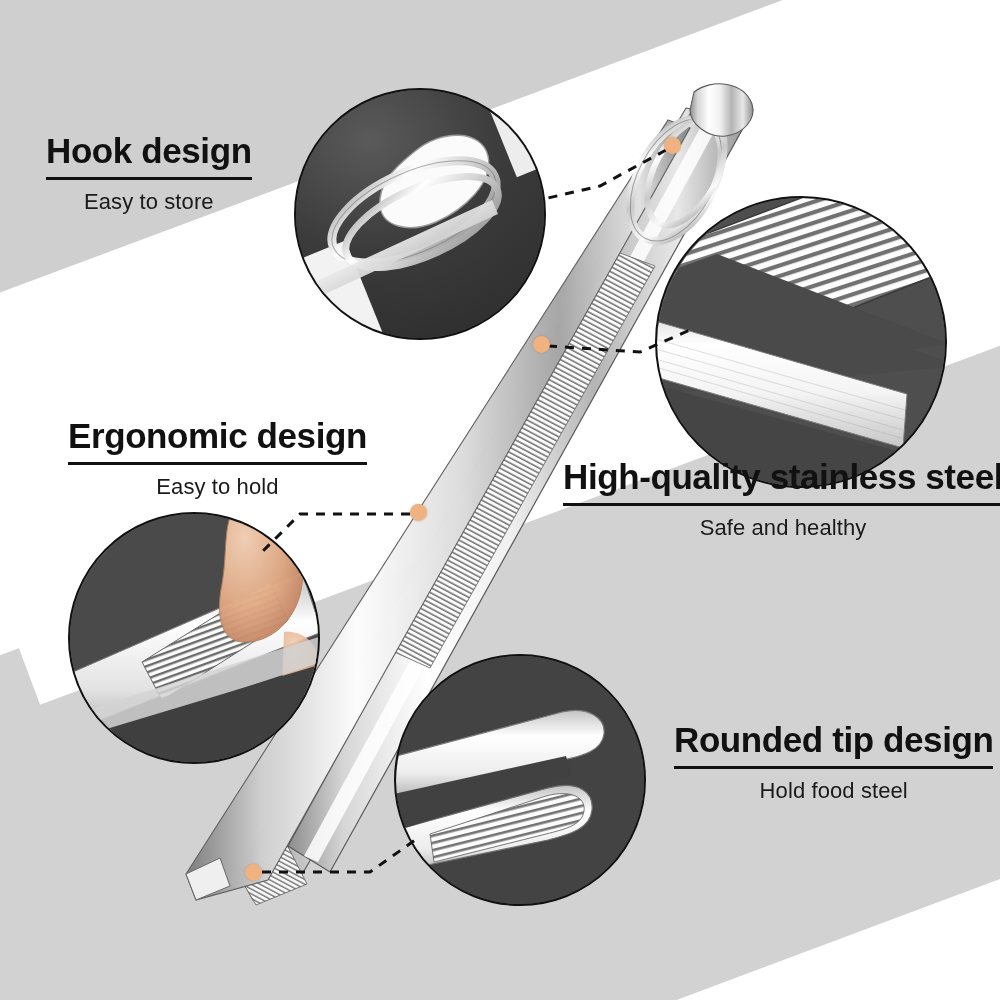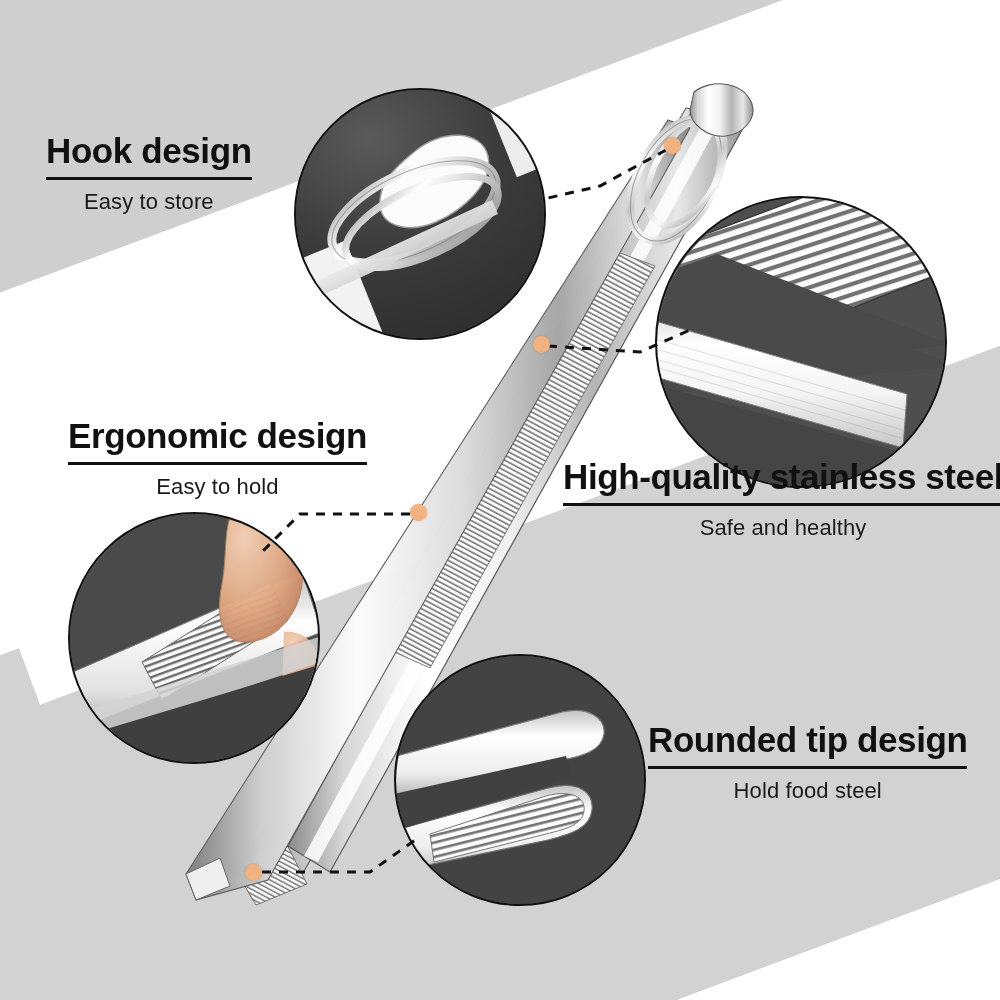--- a/index.html
+++ b/index.html
@@ -48,21 +48,21 @@
   }
   .label-sub {
     font-size:22px; font-weight:400; color:#1a1a1a;
     text-align:center; margin-top:9px; white-space:nowrap;
     letter-spacing:0.1px;
   }
 
   #lbl-hook      { left:46px;  top:133px; }
   #lbl-ergo      { left:68px;  top:418px; }
   #lbl-steel     { left:563px; top:459px; }
-  #lbl-tip       { left:648px; top:722px; }
+  #lbl-tip       { left:674px; top:722px; }
 
   
   .callout {
     position:absolute; border-radius:50%;
     border:2px solid #111111; overflow:hidden;
     background:#4a4a4a;
   }
   #circle-hook  { left:294px; top:88px;  width:252px; height:252px; }
   #circle-steel { left:655px; top:196px; width:292px; height:292px; }
   #circle-ergo  { left:68px;  top:512px; width:252px; height:252px; }

